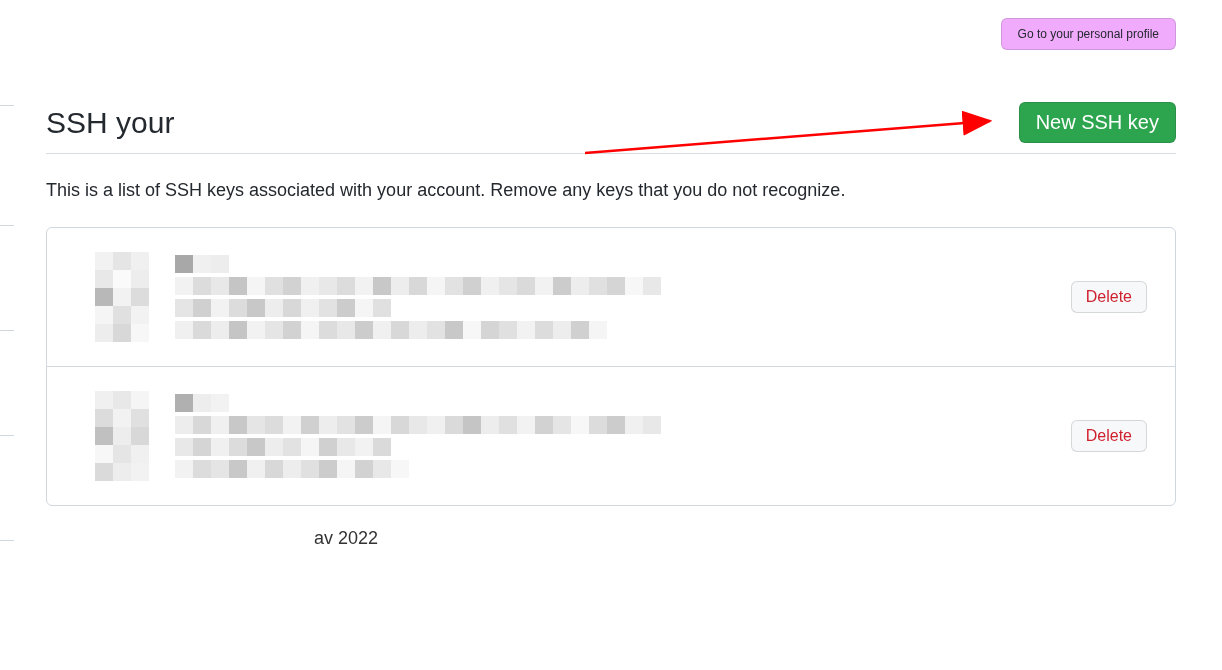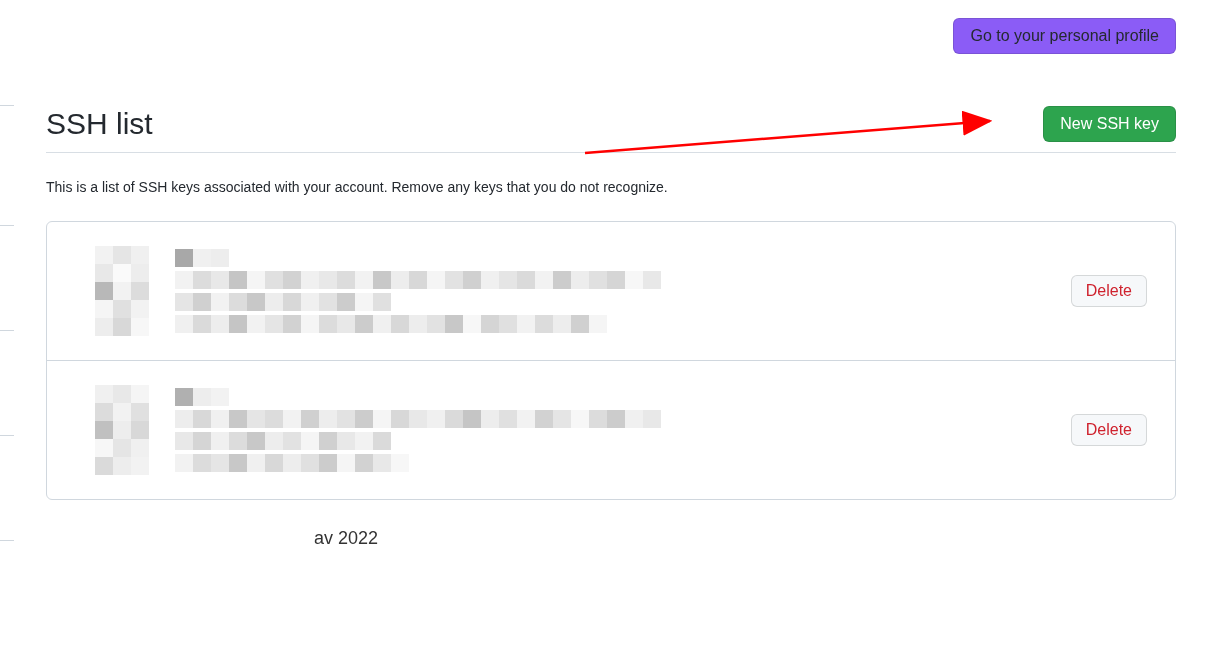--- a/index.html
+++ b/index.html
@@ -42,49 +42,49 @@
     .btn {
       display: inline-flex;
       align-items: center;
       justify-content: center;
       border-radius: 6px;
       font-weight: 500;
       cursor: pointer;
       white-space: nowrap;
     }
     .btn-secondary {
-      background: #8b5cf6;
+      background: #f0abfc;
       border: 1px solid rgba(27,31,36,0.15);
       color: #24292f;
       padding: 8px 16px;
-      font-size: 16px;
+      font-size: 12px;
     }
     .header-row {
       display: flex;
       justify-content: space-between;
       align-items: center;
       border-bottom: 1px solid #d8dee4;
       padding-bottom: 10px;
       margin-bottom: 26px;
     }
     .page-title {
       font-size: 30px;
       font-weight: 400;
       color: #24292f;
     }
     .btn-primary {
       background: #2da44e;
       border: 1px solid rgba(27,31,36,0.15);
       color: #ffffff;
       padding: 8px 16px;
-      font-size: 16px;
+      font-size: 20px;
       font-weight: 500;
     }
     .description {
-      font-size: 14px;
+      font-size: 18px;
       color: #24292f;
       margin-bottom: 26px;
     }
     .keys-box {
       border: 1px solid #d0d7de;
       border-radius: 6px;
       background: #ffffff;
     }
     .key-row {
       display: flex;
@@ -155,21 +155,21 @@
   <div class="sidebar-tick" style="top:435px"></div>
   <div class="sidebar-tick" style="top:540px"></div>
 </div>
 
 <div class="content">
   <div class="top-row">
     <button class="btn btn-secondary">Go to your personal profile</button>
   </div>
 
   <div class="header-row">
-    <h2 class="page-title">SSH list</h2>
+    <h2 class="page-title">SSH your</h2>
     <button class="btn btn-primary">New SSH key</button>
   </div>
 
   <p class="description">This is a list of SSH keys associated with your account. Remove any keys that you do not recognize.</p>
 
   <div class="keys-box">
 
     <div class="key-row">
       <div class="key-icon-col">
         <div class="pixelated" style="width:60px">

